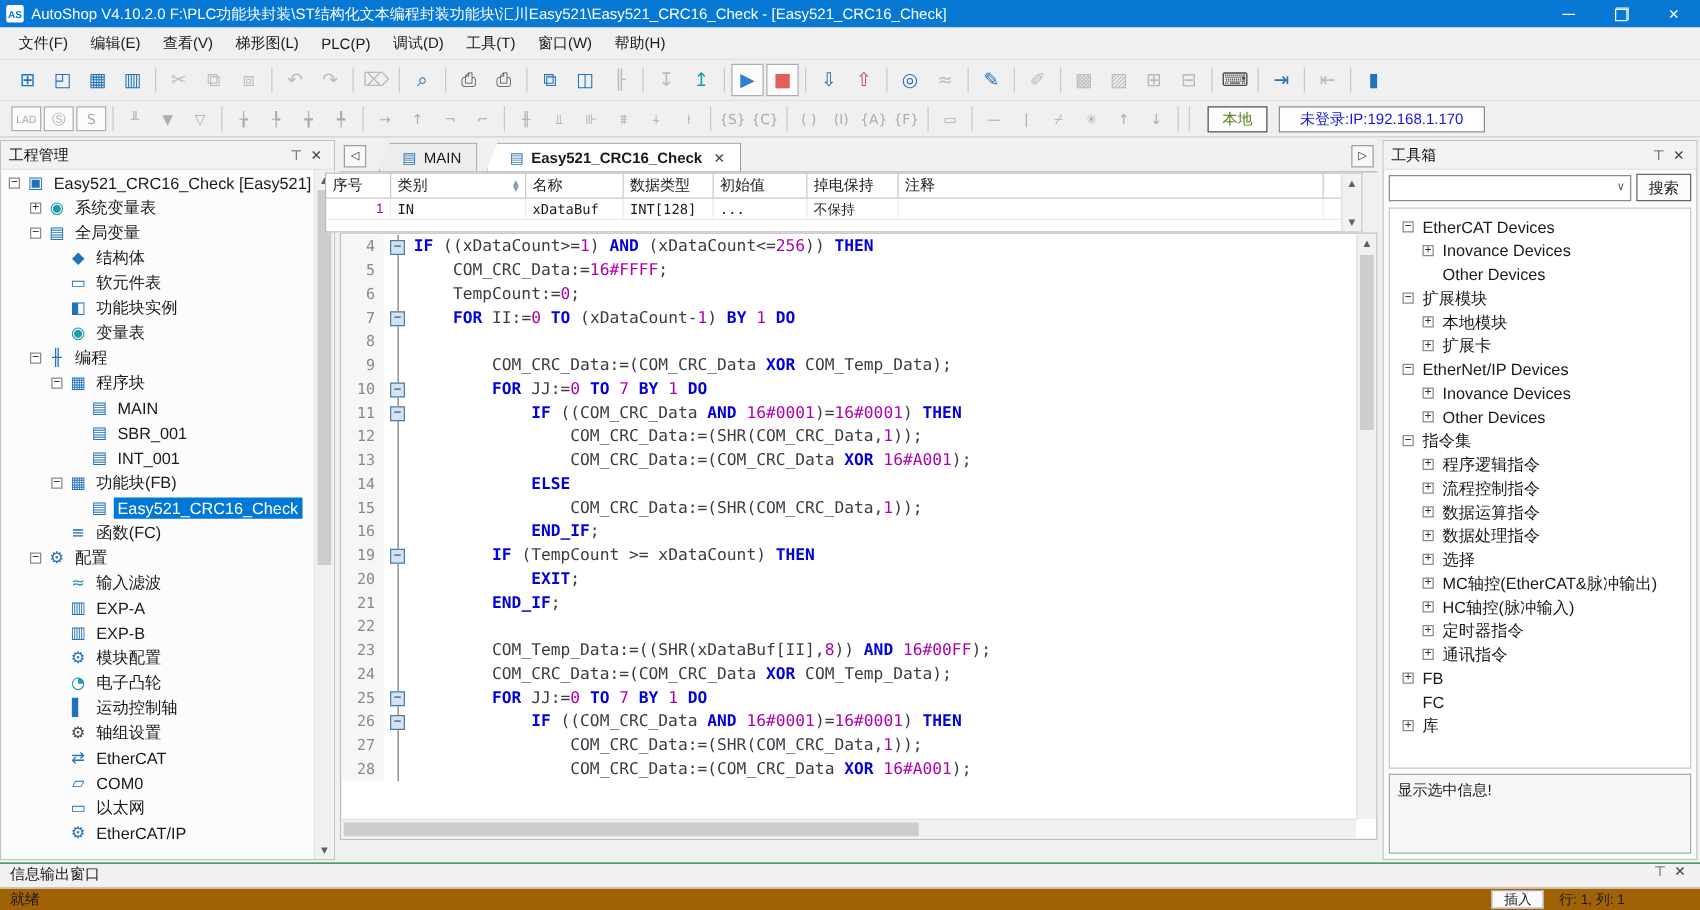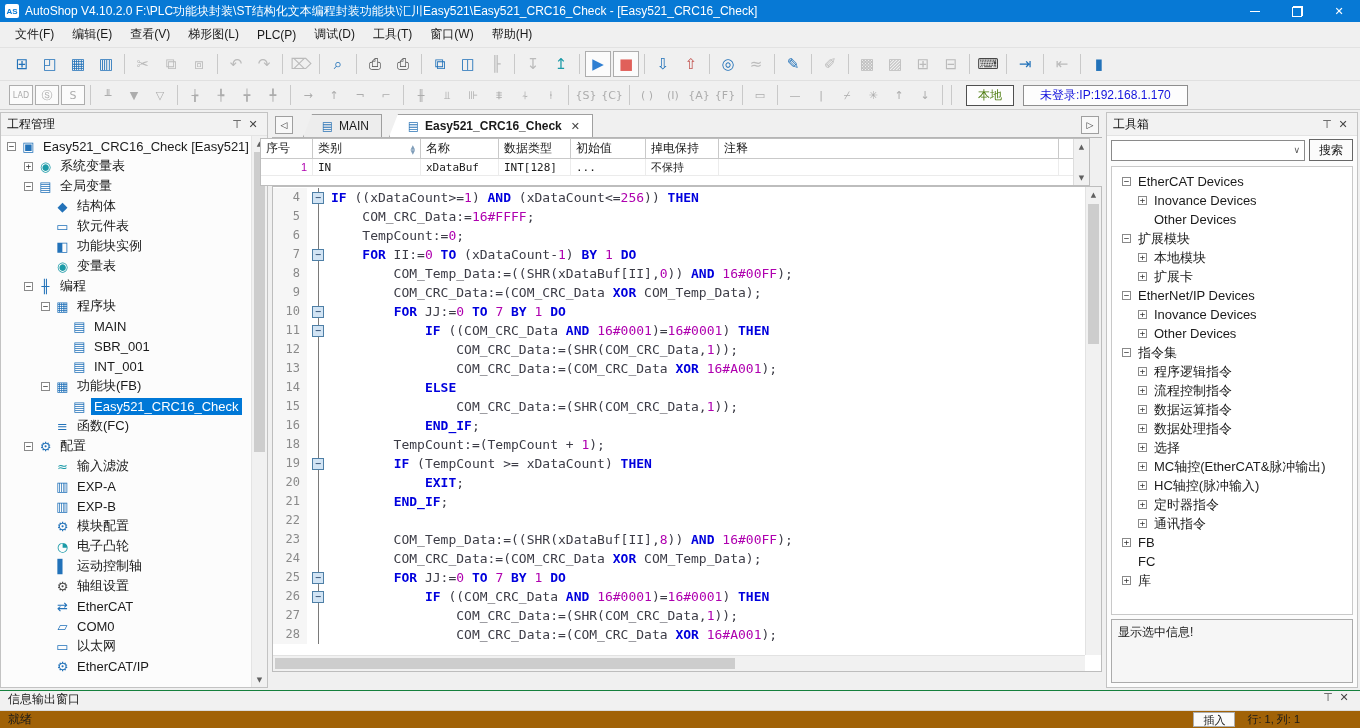--- a/index.html
+++ b/index.html
@@ -597,21 +597,20 @@
       <div class="code-line">
         <span class="ln">7</span>
         <span class="fold vline">
           <span class="foldbox">−</span>
         </span>
         <span class="ct">    <span class="kw">FOR</span> II:=<span class="num">0</span> <span class="kw">TO</span> (xDataCount-<span class="num">1</span>) <span class="kw">BY</span> <span class="num">1</span> <span class="kw">DO</span></span>
       </div>
       <div class="code-line">
         <span class="ln">8</span>
         <span class="fold vline"></span>
-        <span class="ct">        COM_Temp_Data:=((SHR(xDataBuf[II],<span class="num">0</span>)) <span class="kw">AND</span> <span class="num">16#00FF</span>);</span>
       </div>
       <div class="code-line">
         <span class="ln">9</span>
         <span class="fold vline"></span>
         <span class="ct">        COM_CRC_Data:=(COM_CRC_Data <span class="kw">XOR</span> COM_Temp_Data);</span>
       </div>
       <div class="code-line">
         <span class="ln">10</span>
         <span class="fold vline">
           <span class="foldbox">−</span>
@@ -642,25 +641,20 @@
       </div>
       <div class="code-line">
         <span class="ln">15</span>
         <span class="fold vline"></span>
         <span class="ct">                COM_CRC_Data:=(SHR(COM_CRC_Data,<span class="num">1</span>));</span>
       </div>
       <div class="code-line">
         <span class="ln">16</span>
         <span class="fold vline"></span>
         <span class="ct">            <span class="kw">END_IF</span>;</span>
-      </div>
-      <div class="code-line">
-        <span class="ln">18</span>
-        <span class="fold vline"></span>
-        <span class="ct">        TempCount:=(TempCount + <span class="num">1</span>);</span>
       </div>
       <div class="code-line">
         <span class="ln">19</span>
         <span class="fold vline">
           <span class="foldbox">−</span>
         </span>
         <span class="ct">        <span class="kw">IF</span> (TempCount &gt;= xDataCount) <span class="kw">THEN</span></span>
       </div>
       <div class="code-line">
         <span class="ln">20</span>

